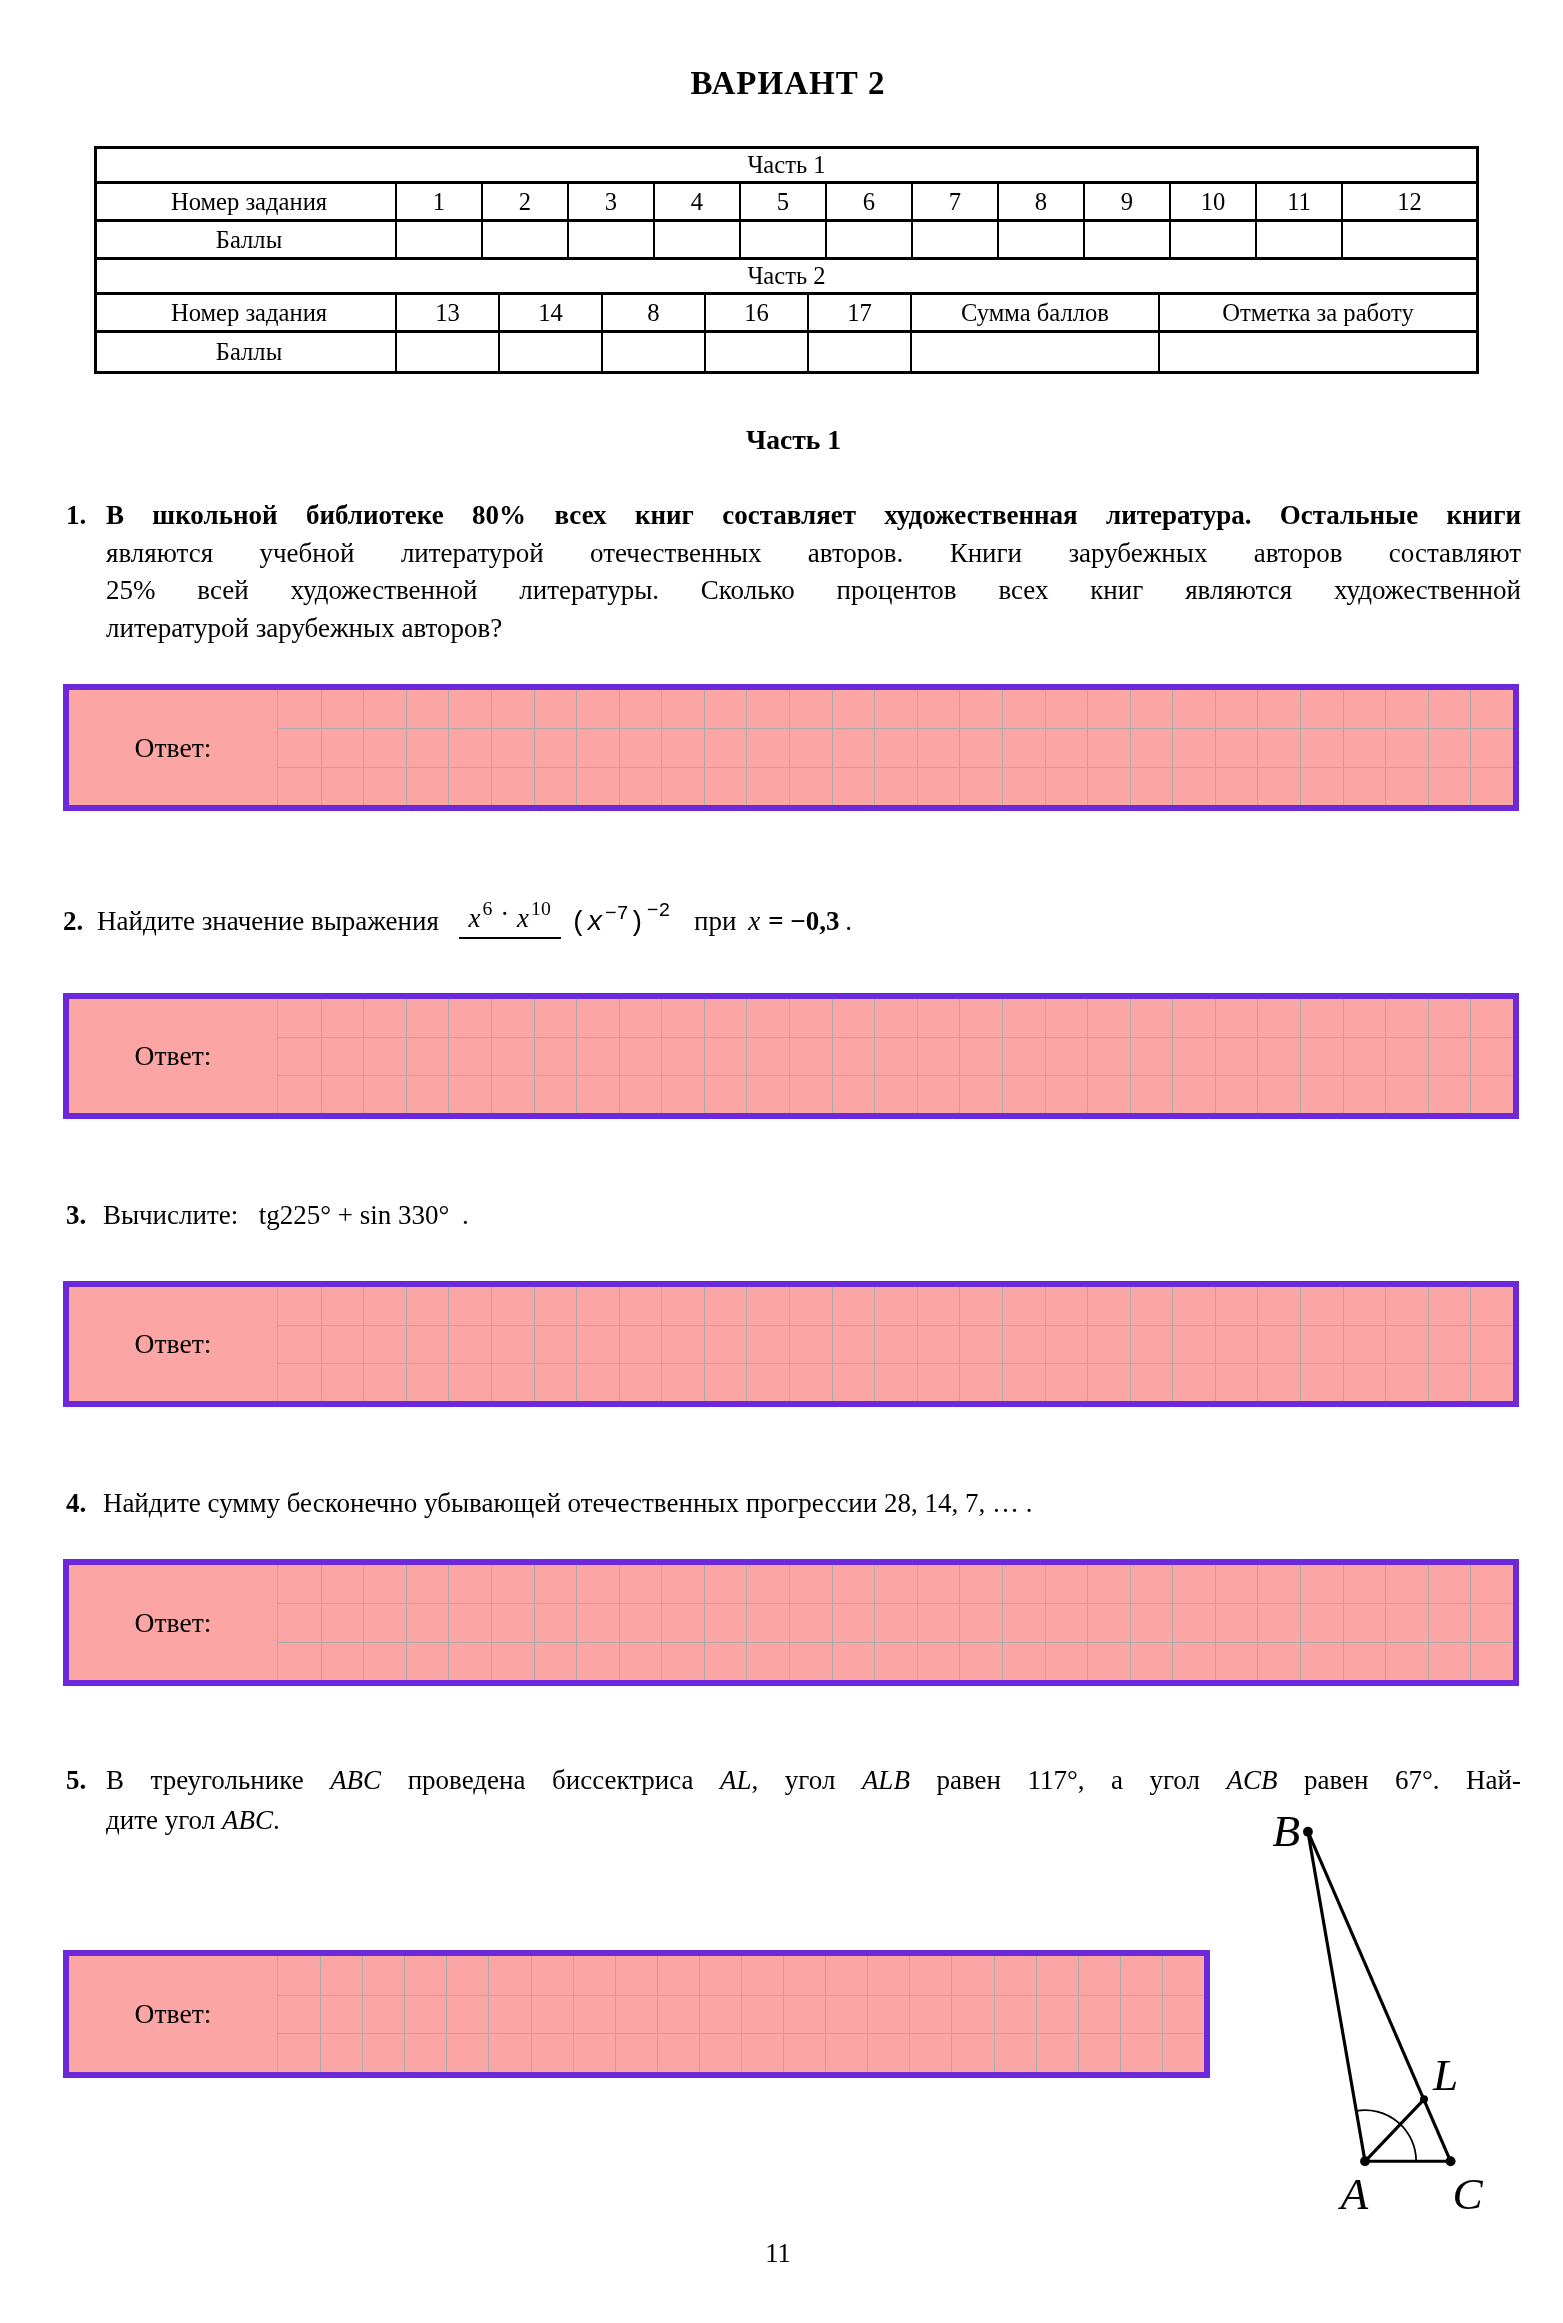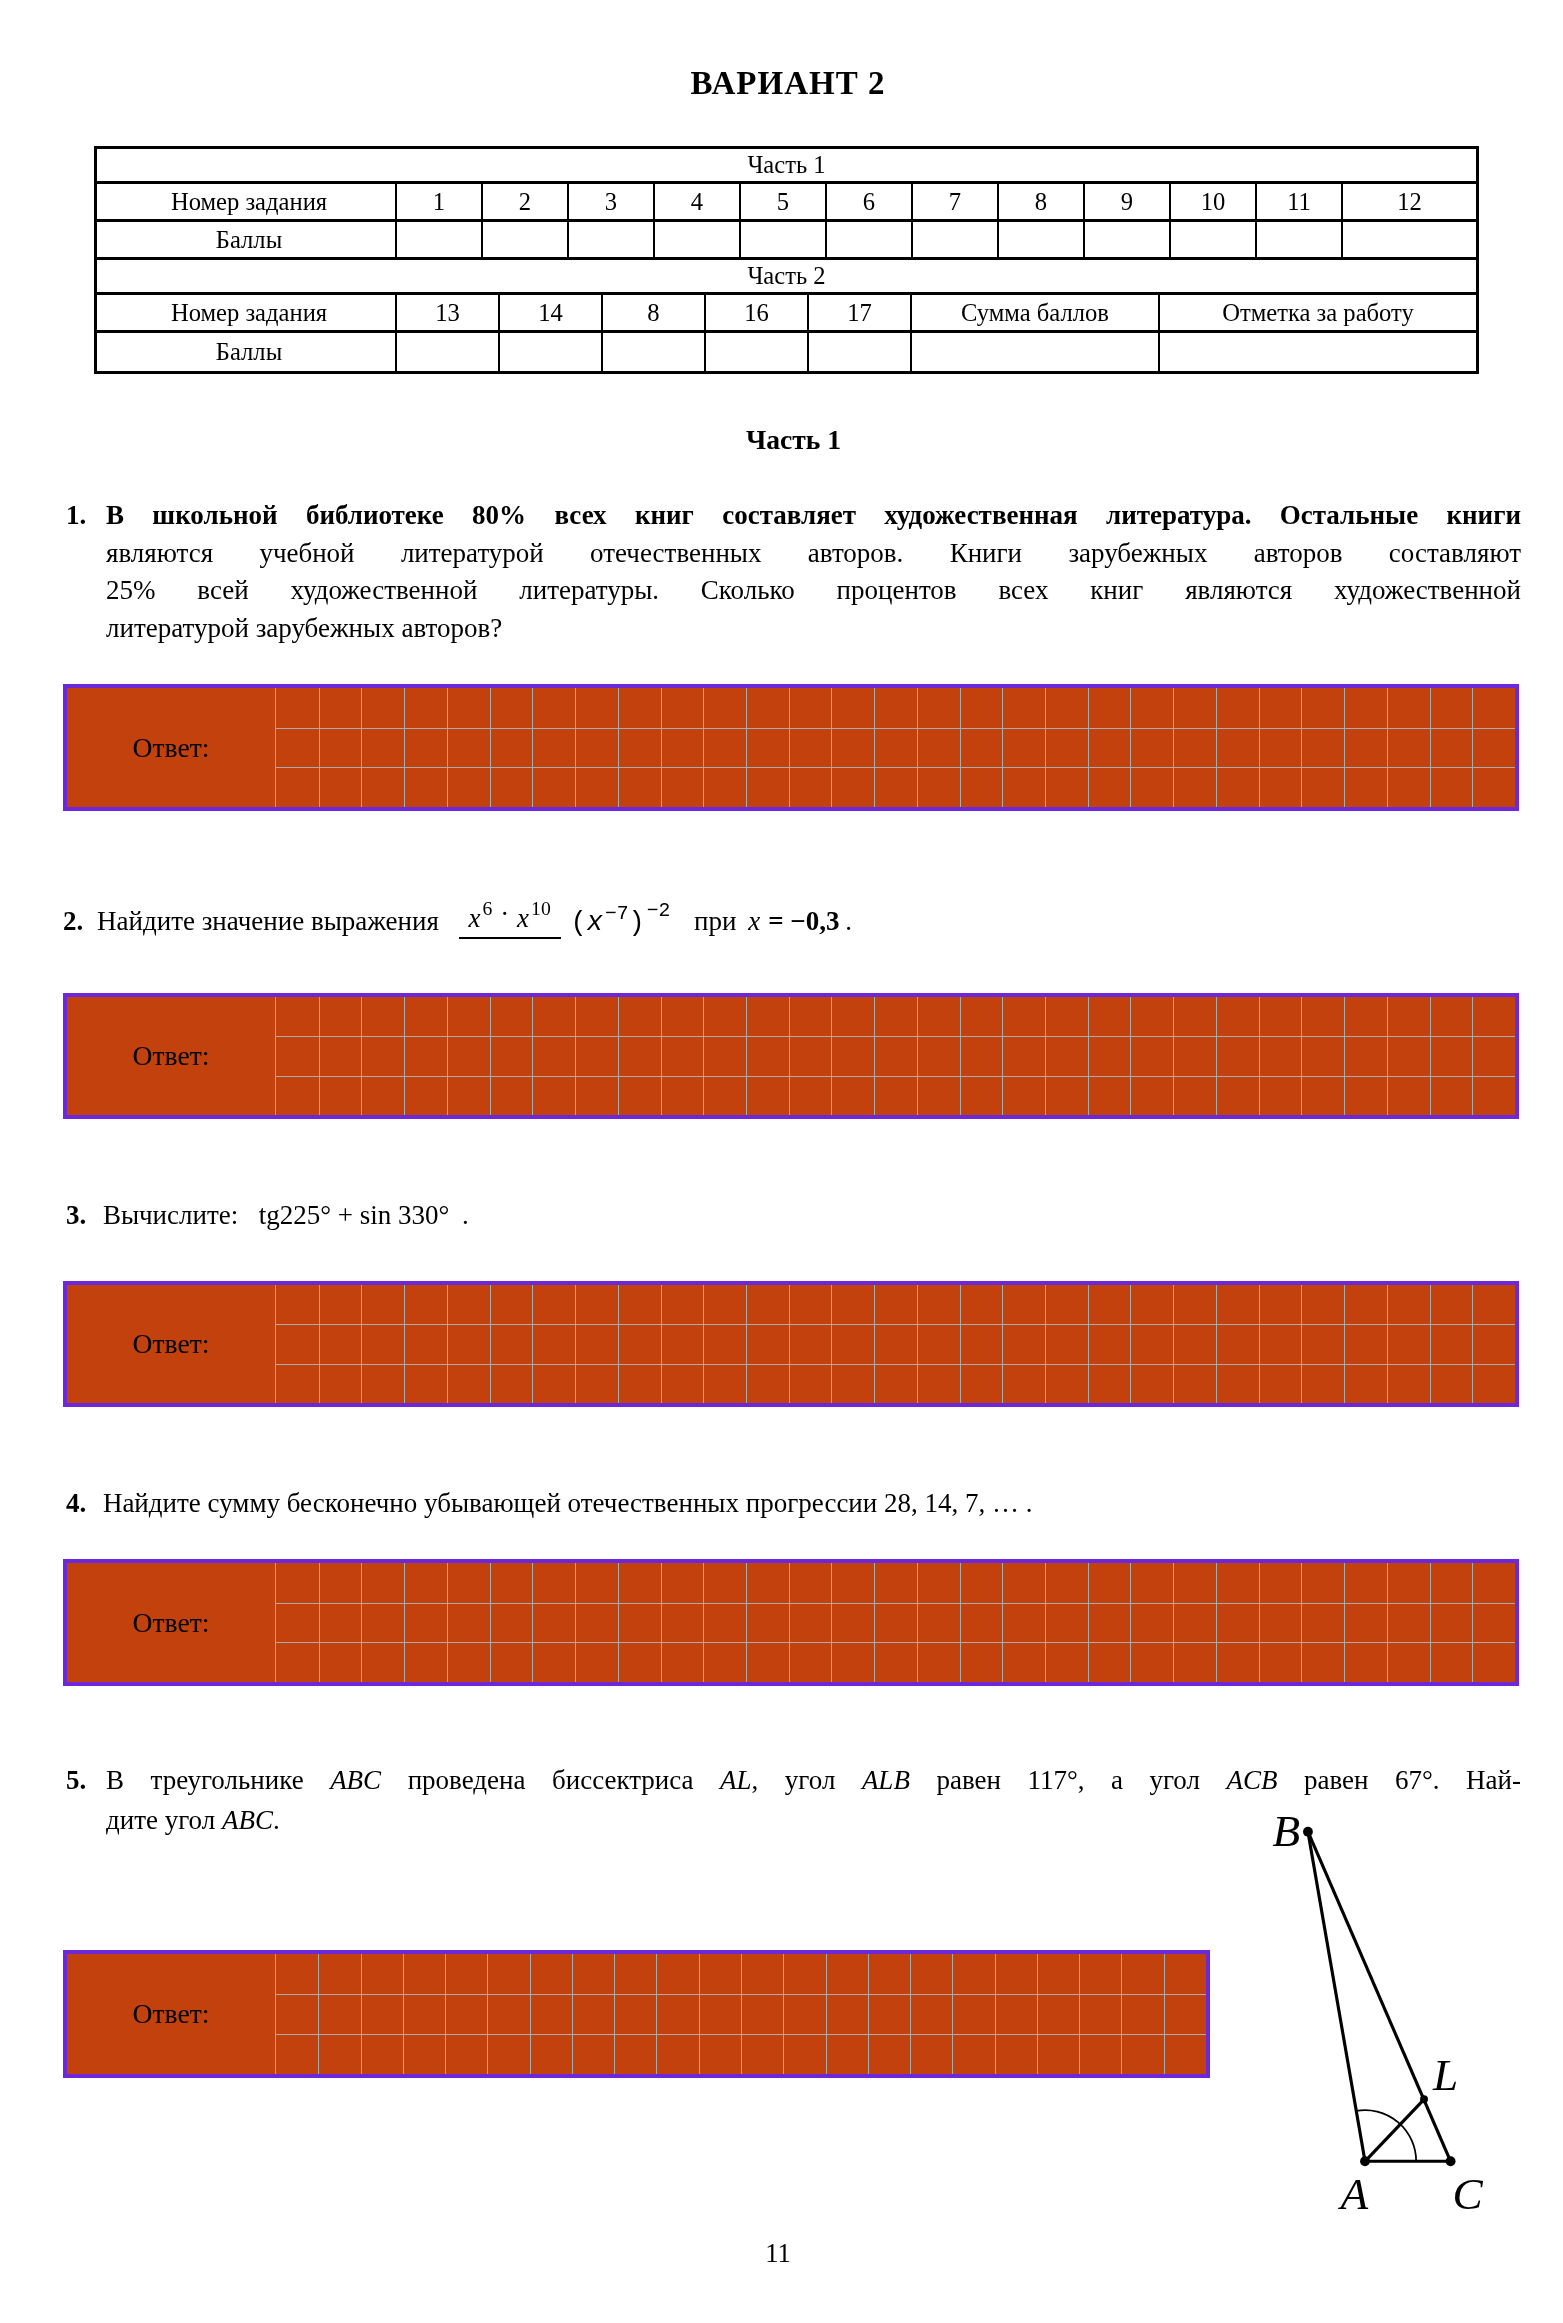--- a/index.html
+++ b/index.html
@@ -53,21 +53,21 @@
   .p2row .gap{margin-left:13.8px;}
   .frac{display:inline-flex;flex-direction:row;align-items:center;margin:0 13.8px 0 19.7px;line-height:1;}
   .frac .num{padding:2px 9.9px 5.9px;border-bottom:2.5px solid #000;}
   .frac .den{padding:7.9px 9.9px 2px;font-family:Liberation Mono, monospace;}
   .expsup{font-size:19.7px;position:relative;top:-11.8px;margin-left:2px;}
   .expsup2{font-size:19.7px;position:relative;top:-14.8px;margin-left:2px;}
   .dot{margin:0 7.9px;position:relative;top:-3.9px;}
 
   
   .abox{
-    border:4px solid #6d28d9;background:#c2410c;display:flex;box-sizing:border-box;
+    border:6px solid #6d28d9;background:#fca5a5;display:flex;box-sizing:border-box;
   }
   .albl{
     width:209px;flex:none;display:flex;align-items:center;justify-content:center;
     font-size:27.6px;border-right:1.5px solid #a9a9a9;box-sizing:border-box;
   }
   .agrid{flex:1;display:grid;}
   .agrid div{box-sizing:border-box;}
   .agrid .bl{border-left:1px solid #ababab;}
   .agrid .bt{border-top:1px solid #ababab;}
 

